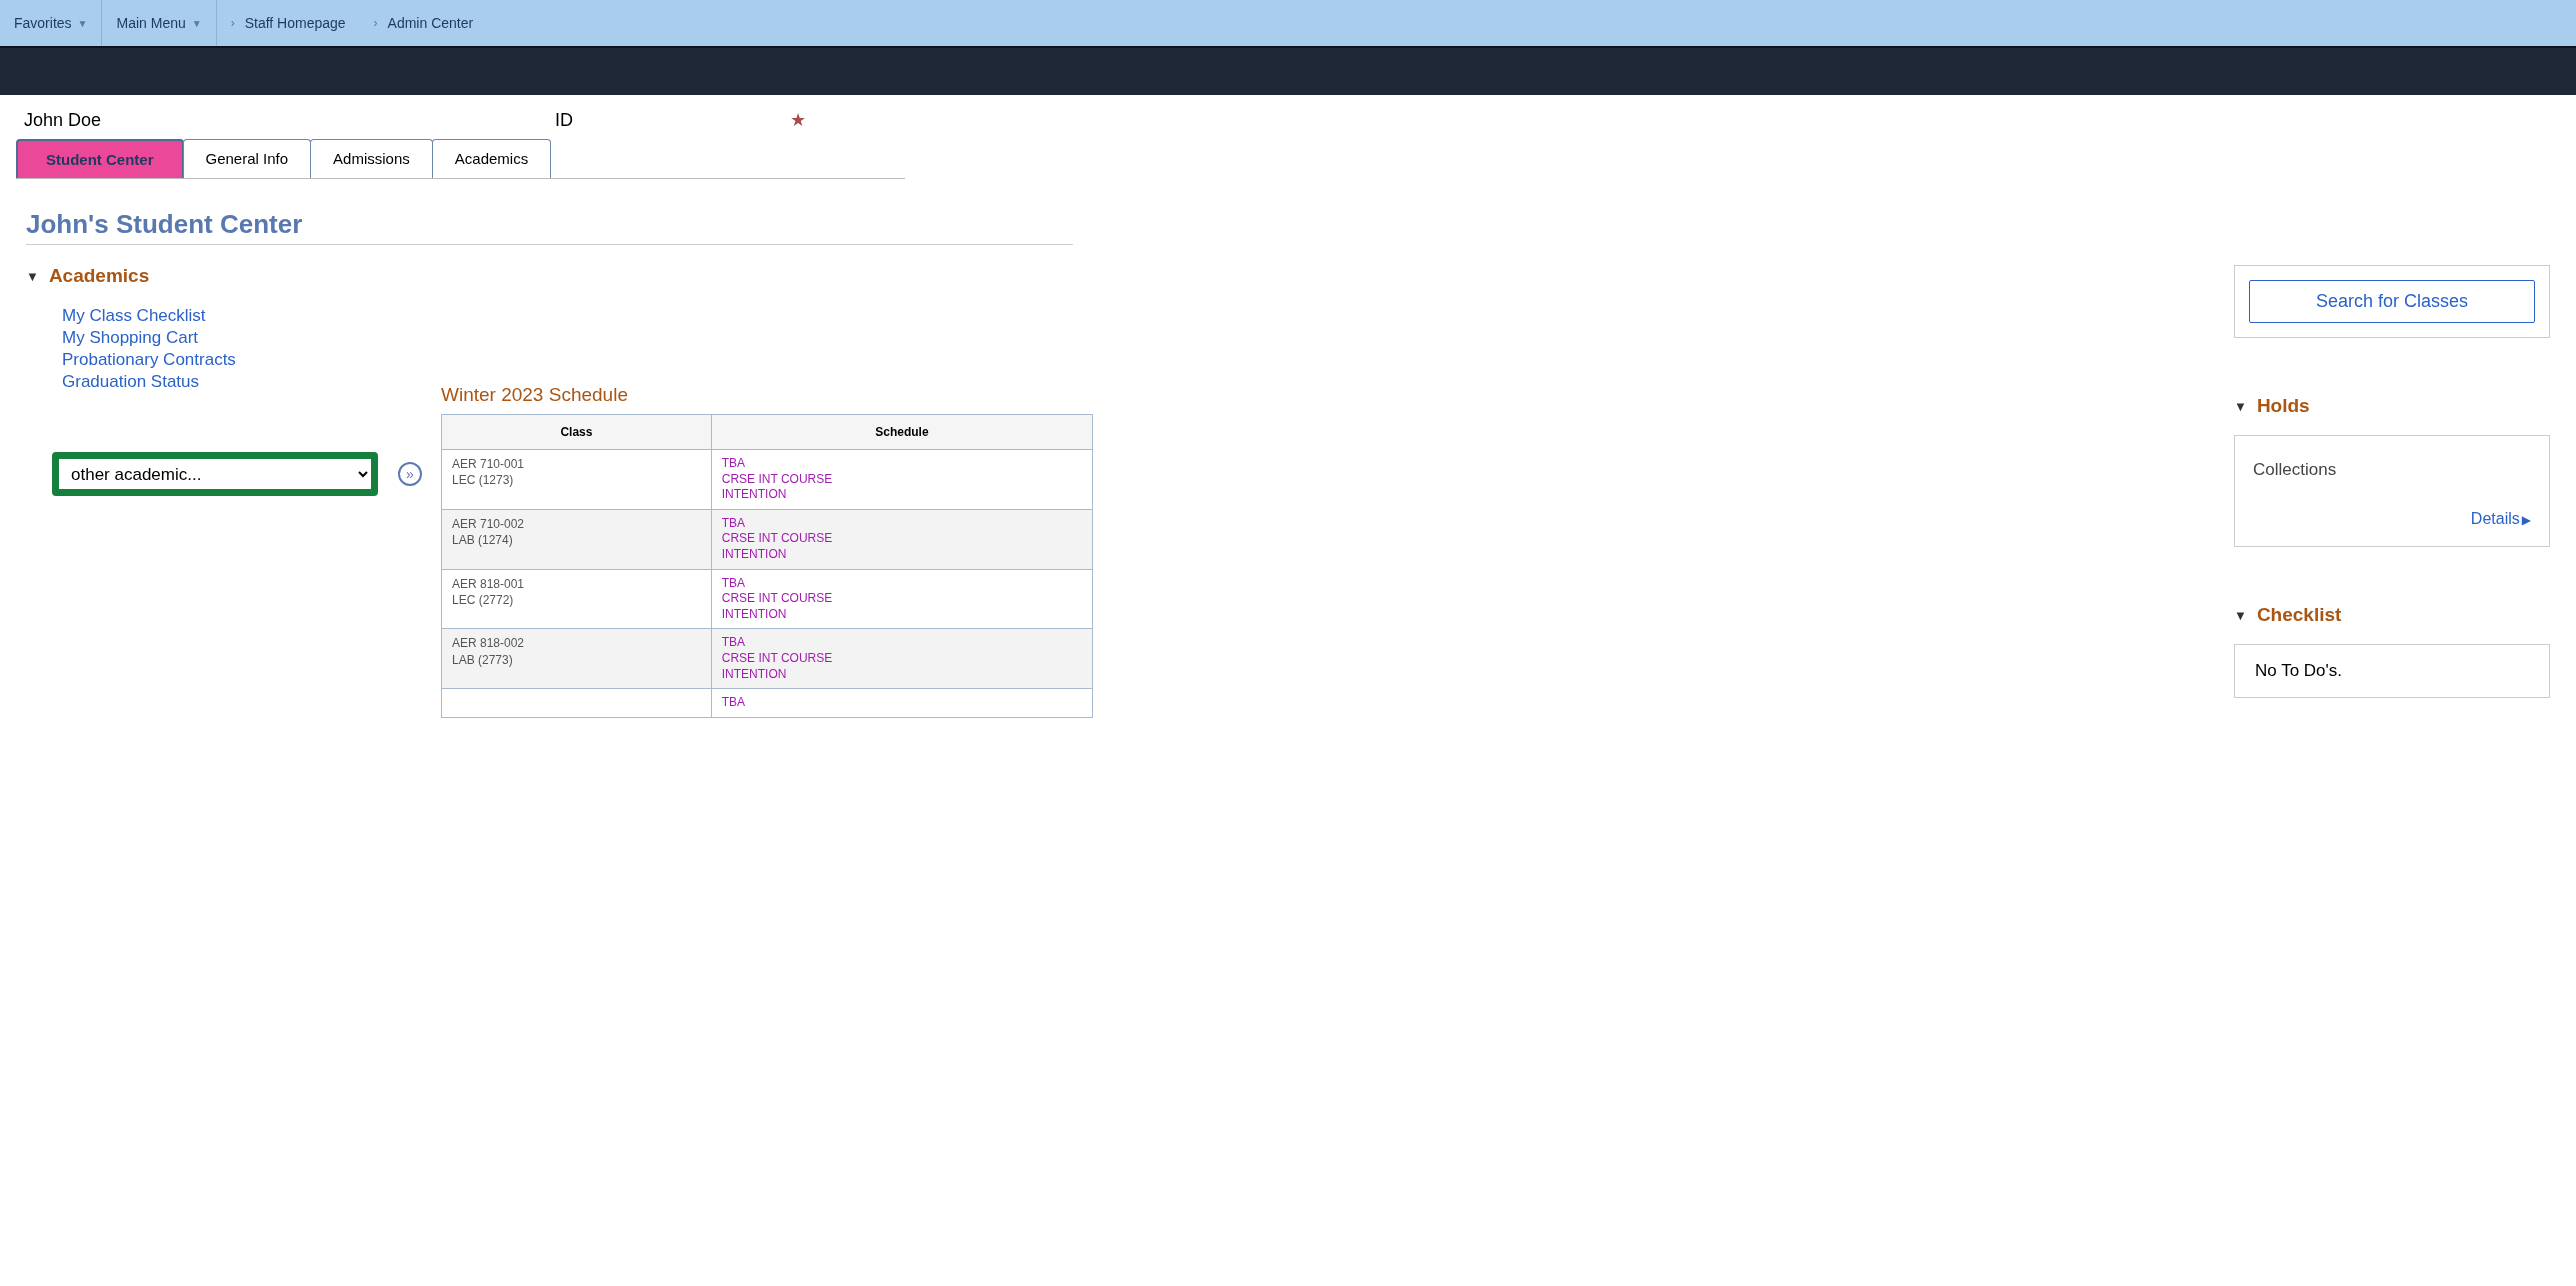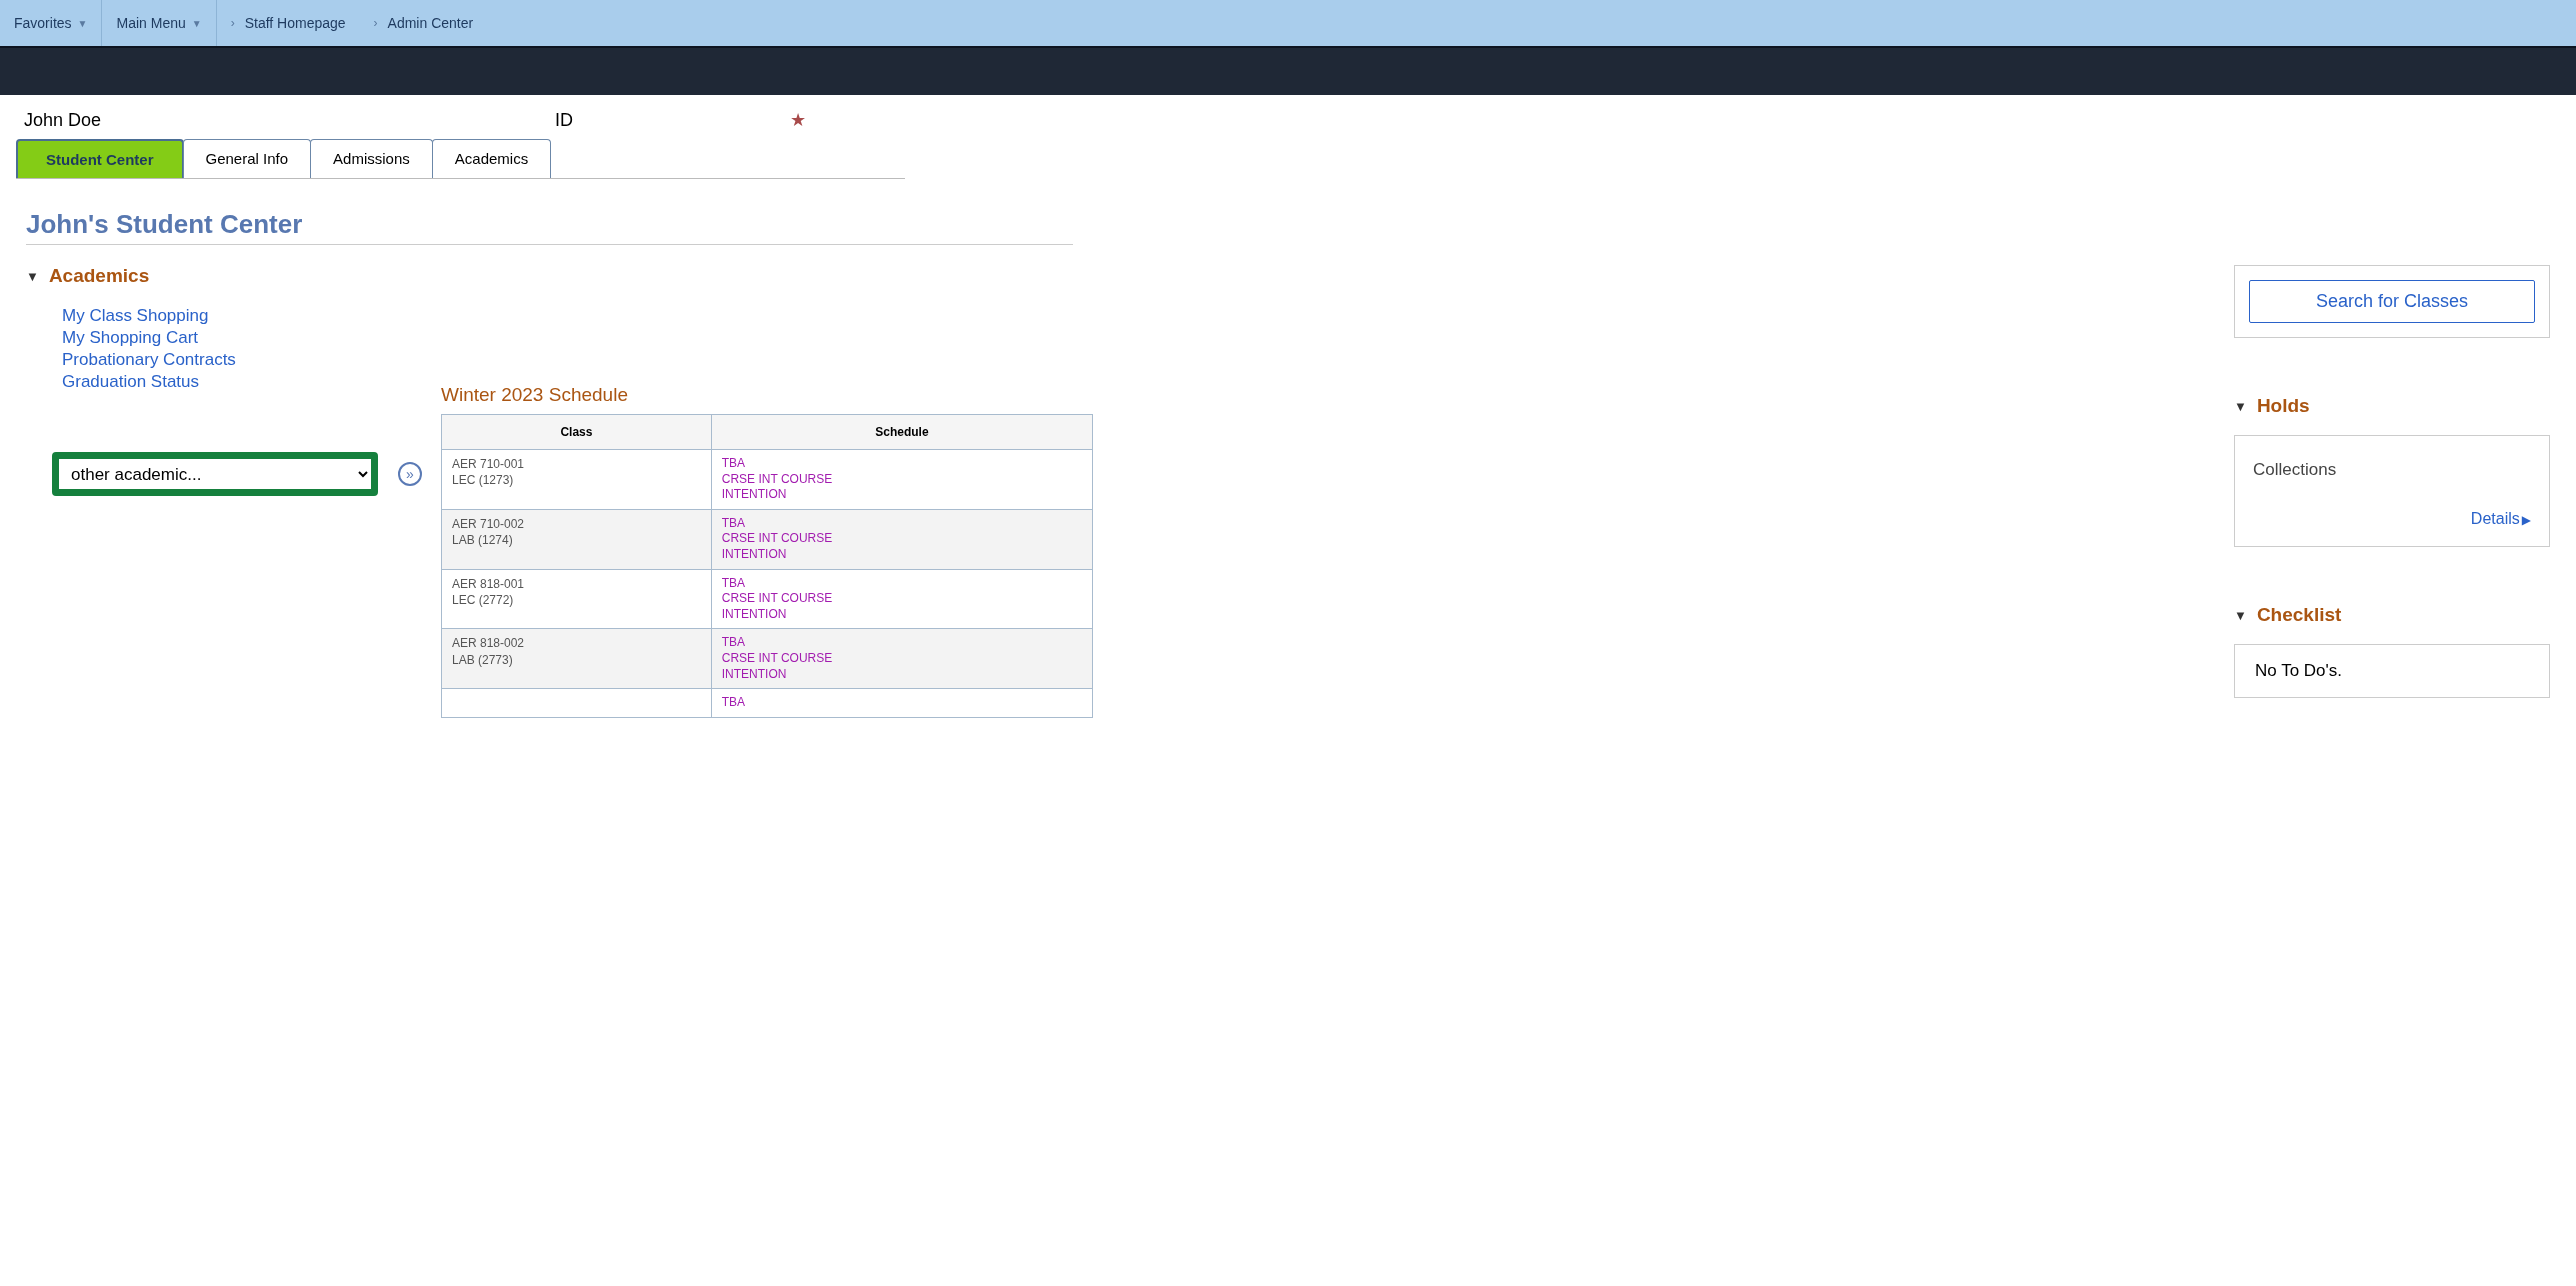--- a/index.html
+++ b/index.html
@@ -77,21 +77,21 @@
     border-bottom: none;
     padding: 10px 22px;
     font-size: 15px;
     background: #fff;
     border-radius: 4px 4px 0 0;
     margin-right: -1px;
     cursor: pointer;
     color: #000;
   }
   .tab.active {
-    background: #84cc16;
+    background: #ec4899;
     font-weight: bold;
     color: #1e3a5f;
     border: 2px solid #4a6d94;
     border-bottom: none;
     padding: 10px 28px;
   }
 
   
   .page-title {
     color: #5878b0;
@@ -301,21 +301,21 @@
 <hr class="title-rule">
 
 <div class="main-area">
 
   <div class="left-col">
     <div class="section-header">
       <span class="tri">▼</span>
       <span>Academics</span>
     </div>
     <div class="link-list">
-      <a>My Class Shopping</a>
+      <a>My Class Checklist</a>
       <a>My Shopping Cart</a>
       <a>Probationary Contracts</a>
       <a>Graduation Status</a>
     </div>
     <div class="select-row">
       <select>
         <option>other academic...</option>
       </select>
       <div class="go-icon">»</div>
     </div>

